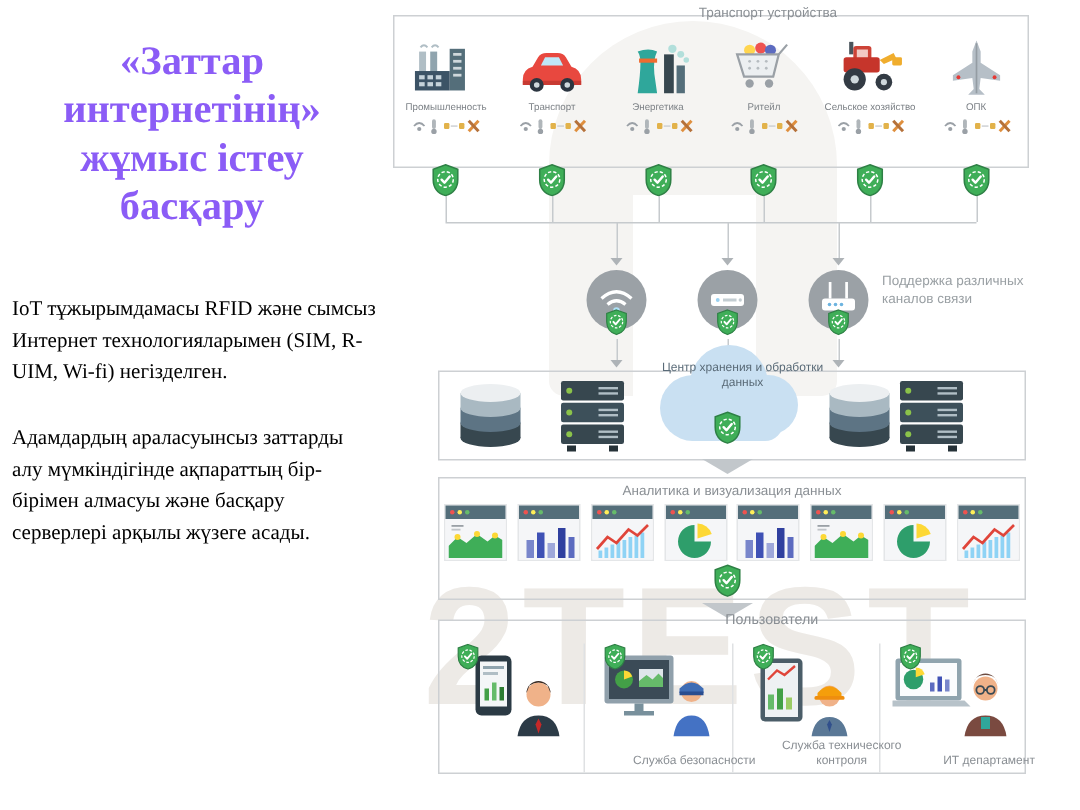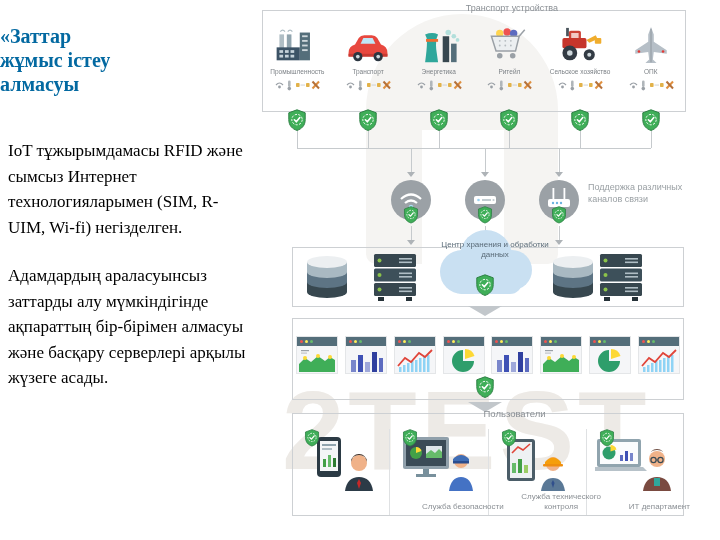--- a/index.html
+++ b/index.html
@@ -2,25 +2,25 @@
 <html><head>
 <meta charset="utf-8">
 <style>
   * { margin:0; padding:0; box-sizing:border-box; }
   html,body { width:720px; height:540px; }
   body { position:relative; background:#ffffff; overflow:hidden;
          font-family:"Liberation Sans","DejaVu Sans",sans-serif; }
 
   
   #left-panel { position:absolute; left:0; top:0; width:256px; height:540px; }
-  #slide-title { margin-top:24px; text-align:left; color:#0369a1;
+  #slide-title { margin-top:24px; text-align:center; color:#8b5cf6;
                  font-family:"Liberation Serif","DejaVu Serif",serif;
-                 font-weight:bold; font-size:20px; line-height:1.2; }
+                 font-weight:bold; font-size:27px; line-height:1.2; }
   .body-text { font-family:"Liberation Serif","DejaVu Serif",serif;
-               color:#000; font-size:17px; line-height:1.5;
+               color:#000; font-size:14px; line-height:1.5;
                margin:17px 4px 0 8px; }
   #para-1 { margin-top:42px; }
   #para-2 { margin-top:23px; }
 
   
   #diagram { position:absolute; left:256px; top:0; width:464px; height:540px; }
   .panel-box { position:absolute; border:1px solid #cdd0d3; background:transparent; z-index:2; }
   .section-title { position:absolute; width:100%; text-align:center;
                    font-size:9px; color:#8a8f94; z-index:3; }
 
@@ -98,22 +98,23 @@
   .user-shield { position:absolute; left:12px; top:0px; z-index:4; }
   .user-label { position:absolute; bottom:3px; left:0; width:100%; text-align:center;
                 font-size:8px; line-height:1.25; color:#8a8f94;margin-left:24px; }
 </style>
 </head>
 <body>
 
 <div id="left-panel">
   <div id="slide-title">
     <span style="display:block">«Заттар</span>
+    <span style="display:block">интернетінің»</span>
     <span style="display:block">жұмыс істеу</span>
-    <span style="display:block">алмасуы</span>
+    <span style="display:block">басқару</span>
   </div>
   <p id="para-1" class="body-text">IoT тұжырымдамасы RFID және сымсыз Интернет технологияларымен (SIM, R-UIM, Wi-fi) негізделген.</p>
   <p id="para-2" class="body-text">Адамдардың араласуынсыз заттарды алу мүмкіндігінде ақпараттың бір-бірімен алмасуы және басқару серверлері арқылы жүзеге асады.</p>
 </div>
 
 <div id="diagram">
 
   <div id="wm-blob"></div>
   <div id="wm-blob-notch"></div>
   <div id="watermark-text">2TEST</div>
@@ -507,20 +508,21 @@
         <rect x="27" y="24" width="13" height="1.6" fill="#b0bec5"></rect>
       <circle cx="7.5" cy="37.5" r="2" fill="#8bc34a"></circle>
         <rect x="27" y="35" width="13" height="1.6" fill="#b0bec5"></rect>
         <rect x="27" y="38.5" width="13" height="1.6" fill="#b0bec5"></rect>
     </svg>
   </div>
 
   <div class="chevron" style="left:212px; top:306px;"></div>
 
   <div id="an-box" class="panel-box"></div>
+  <div id="an-title" class="section-title">Аналитика и визуализация данных</div>
   <div id="charts-row">
       <div class="chart-thumb">
   <div class="win-bar">
           <i class="win-dot wd-r"></i>
           <i class="win-dot wd-y"></i>
           <i class="win-dot wd-g"></i>
         </div>
   <div class="win-body">
           <svg width="36" height="24" viewBox="0 0 36 24">
     <rect x="2" y="2" width="8" height="1.2" fill="#9aa0a6"></rect>

